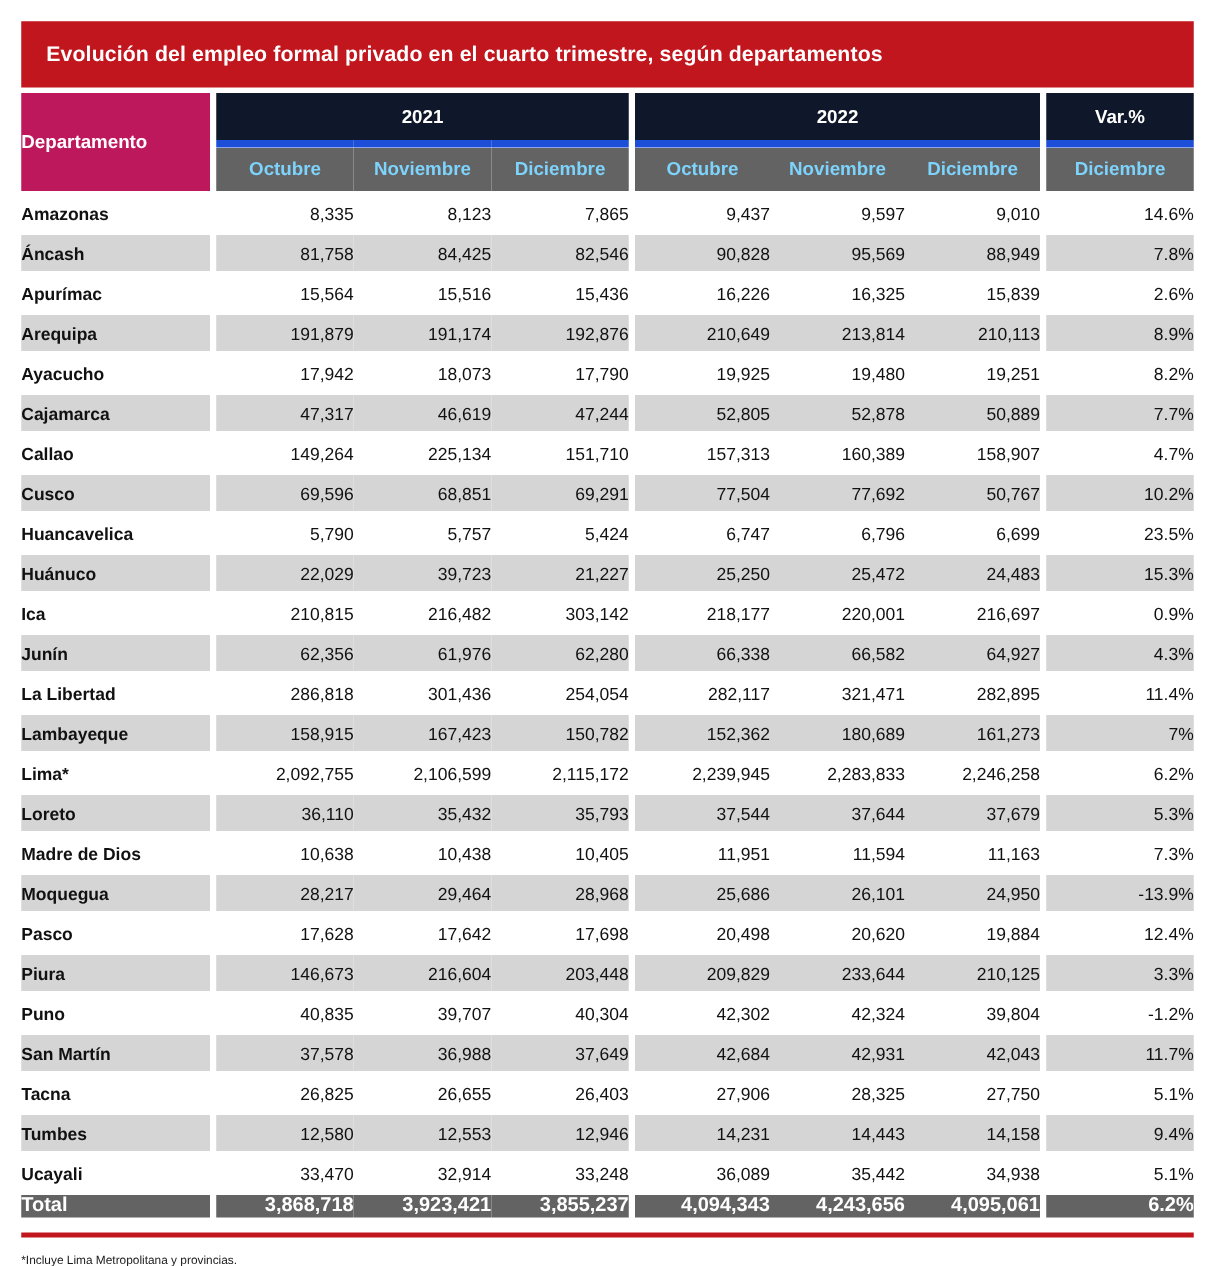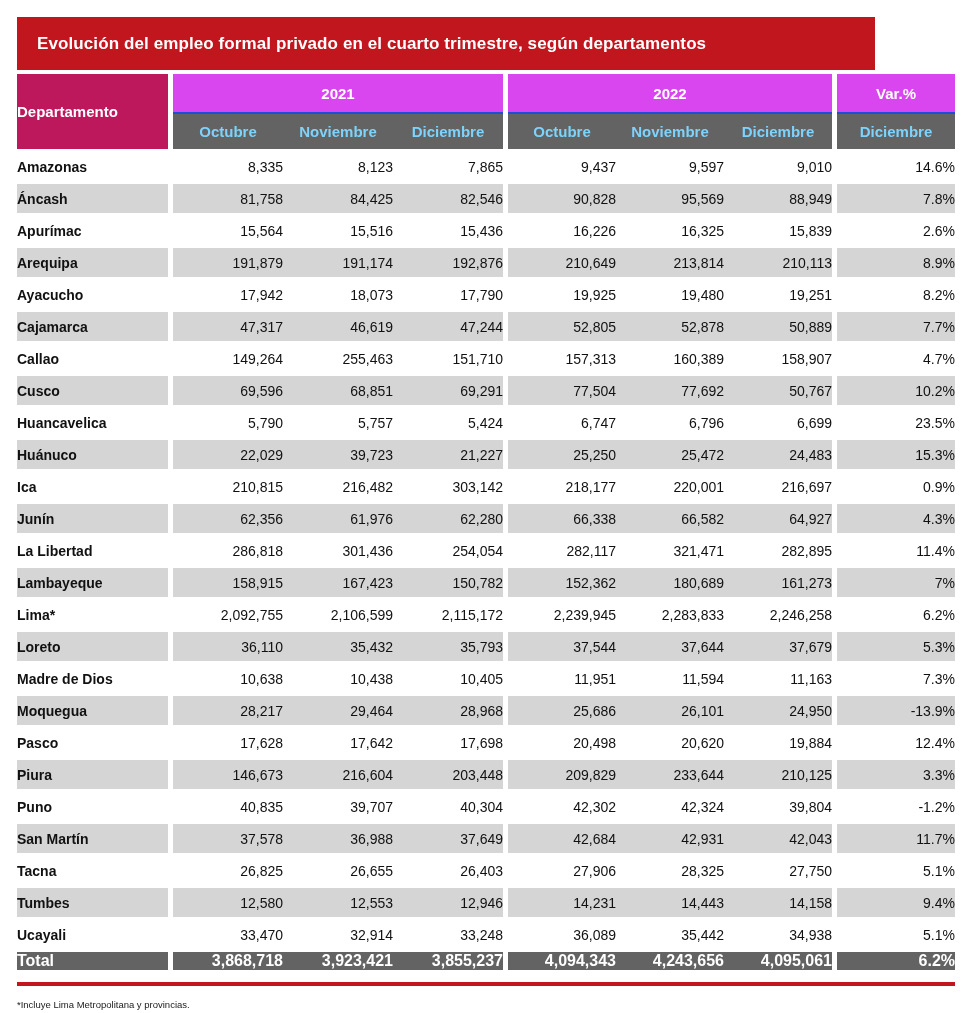--- a/index.html
+++ b/index.html
@@ -11,21 +11,21 @@
   .page {
     position: relative;
     width: 971px;
     height: 1013px;
     background: #ffffff;
     box-sizing: border-box;
     padding: 17px 16px 0 17px;
     overflow: hidden;
   }
   .title-bar {
-    width: 858px;
+    width: 938px;
     height: 53px;
     background: #C1161D;
     color: #ffffff;
     font-weight: bold;
     font-size: 17px;
     display: flex;
     align-items: center;
     padding-left: 20px;
     box-sizing: border-box;
     margin-bottom: 4px;
@@ -36,27 +36,27 @@
     table-layout: fixed;
     width: 938px;
   }
   table.employment th, table.employment td {
     padding: 0;
     margin: 0;
     overflow: hidden;
     white-space: nowrap;
   }
   th.year-h {
-    background: #d946ef;
+    background: #0f172a;
     color: #ffffff;
     font-weight: bold;
     font-size: 15px;
     text-align: center;
     height: 38px;
-    border-bottom: 2px solid #1d4ed8;
+    border-bottom: 6px solid #1d4ed8;
   }
   th.month-h {
     background: #636363;
     color: #7dd3fc;
     font-weight: bold;
     font-size: 15px;
     text-align: center;
     height: 35px;
     border-bottom: 3px solid #ffffff;
   }
@@ -232,21 +232,21 @@
           <td class="num">52,805</td>
           <td class="num">52,878</td>
           <td class="num">50,889</td>
           <td class="gap"></td>
           <td class="var">7.7%</td>
         </tr>
         <tr>
           <td class="dept">Callao</td>
           <td class="gap"></td>
           <td class="num">149,264</td>
-          <td class="num">255,463</td>
+          <td class="num">225,134</td>
           <td class="num">151,710</td>
           <td class="gap"></td>
           <td class="num">157,313</td>
           <td class="num">160,389</td>
           <td class="num">158,907</td>
           <td class="gap"></td>
           <td class="var">4.7%</td>
         </tr>
         <tr class="stripe">
           <td class="dept">Cusco</td>

